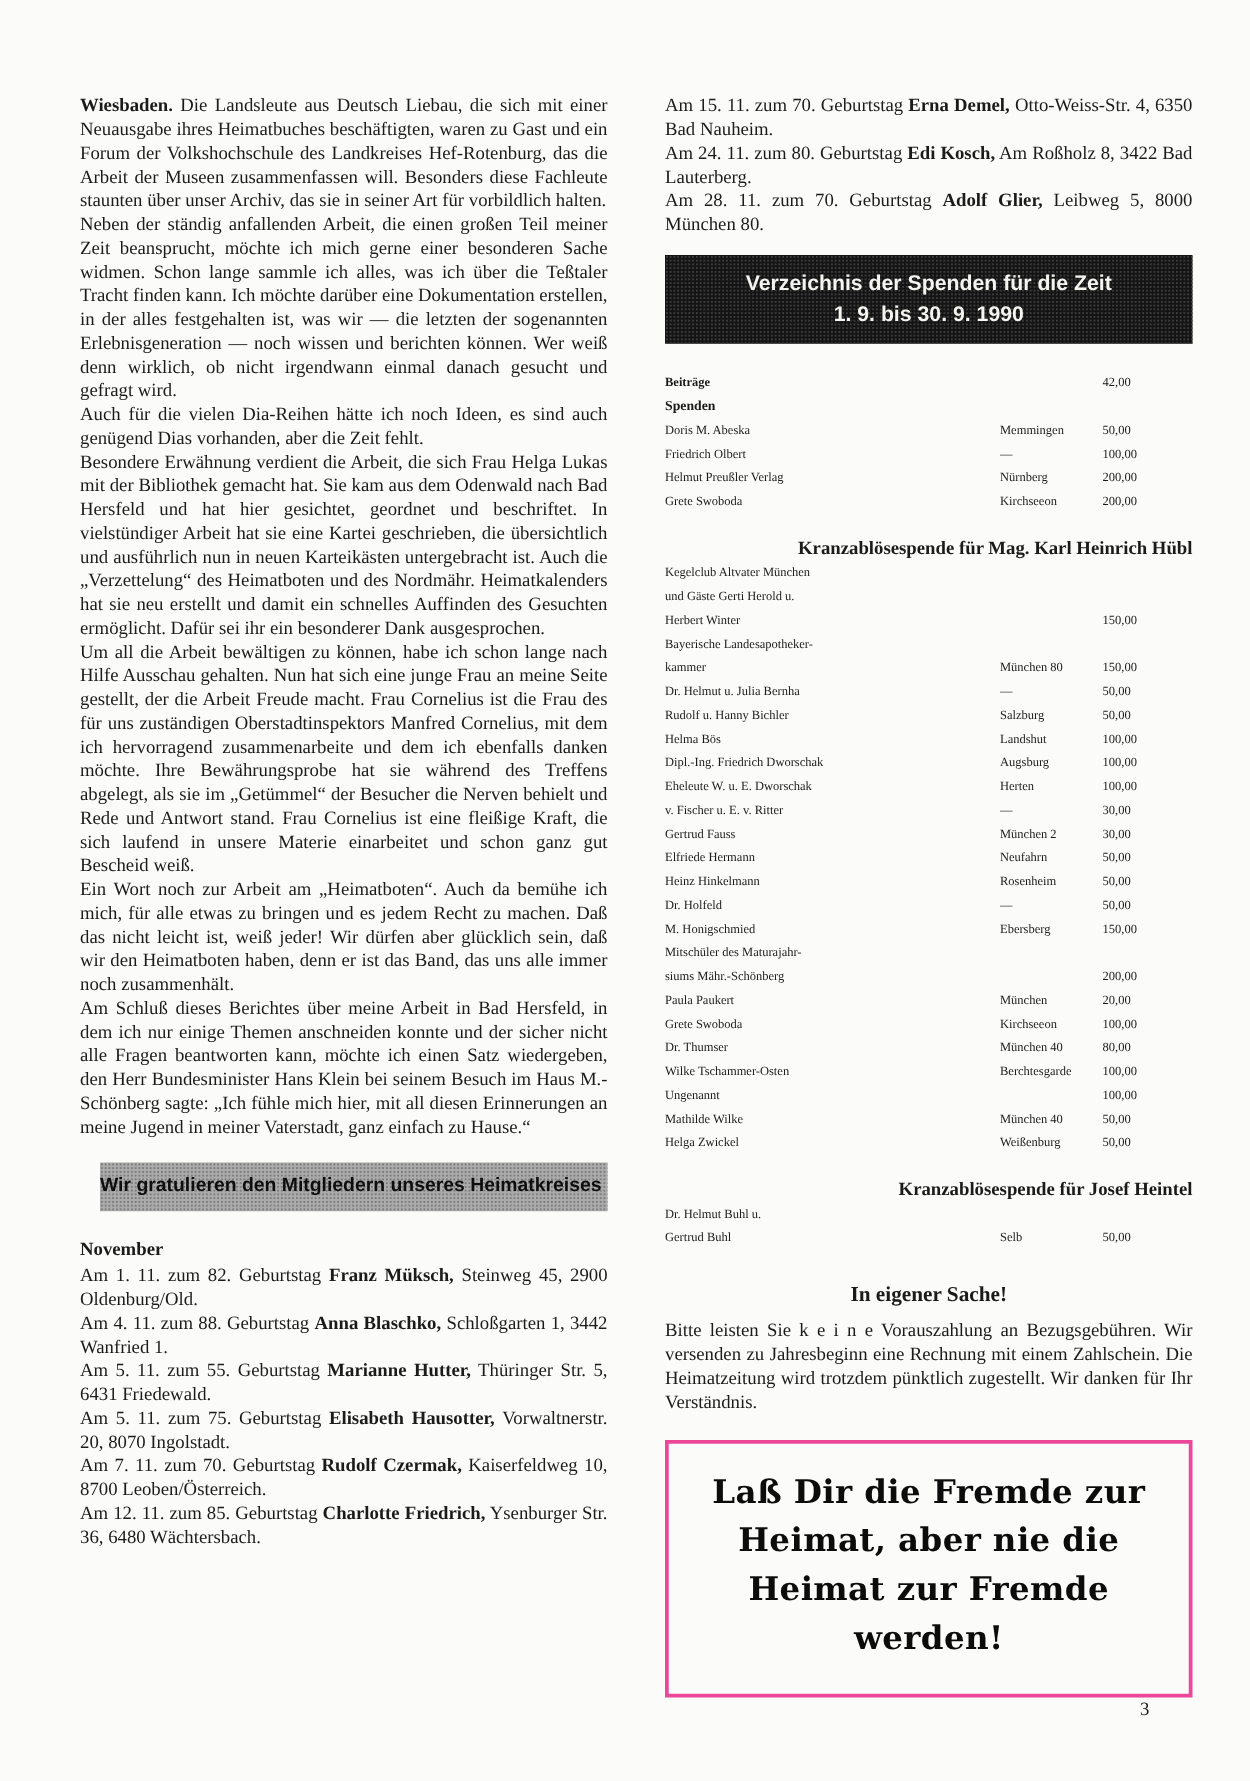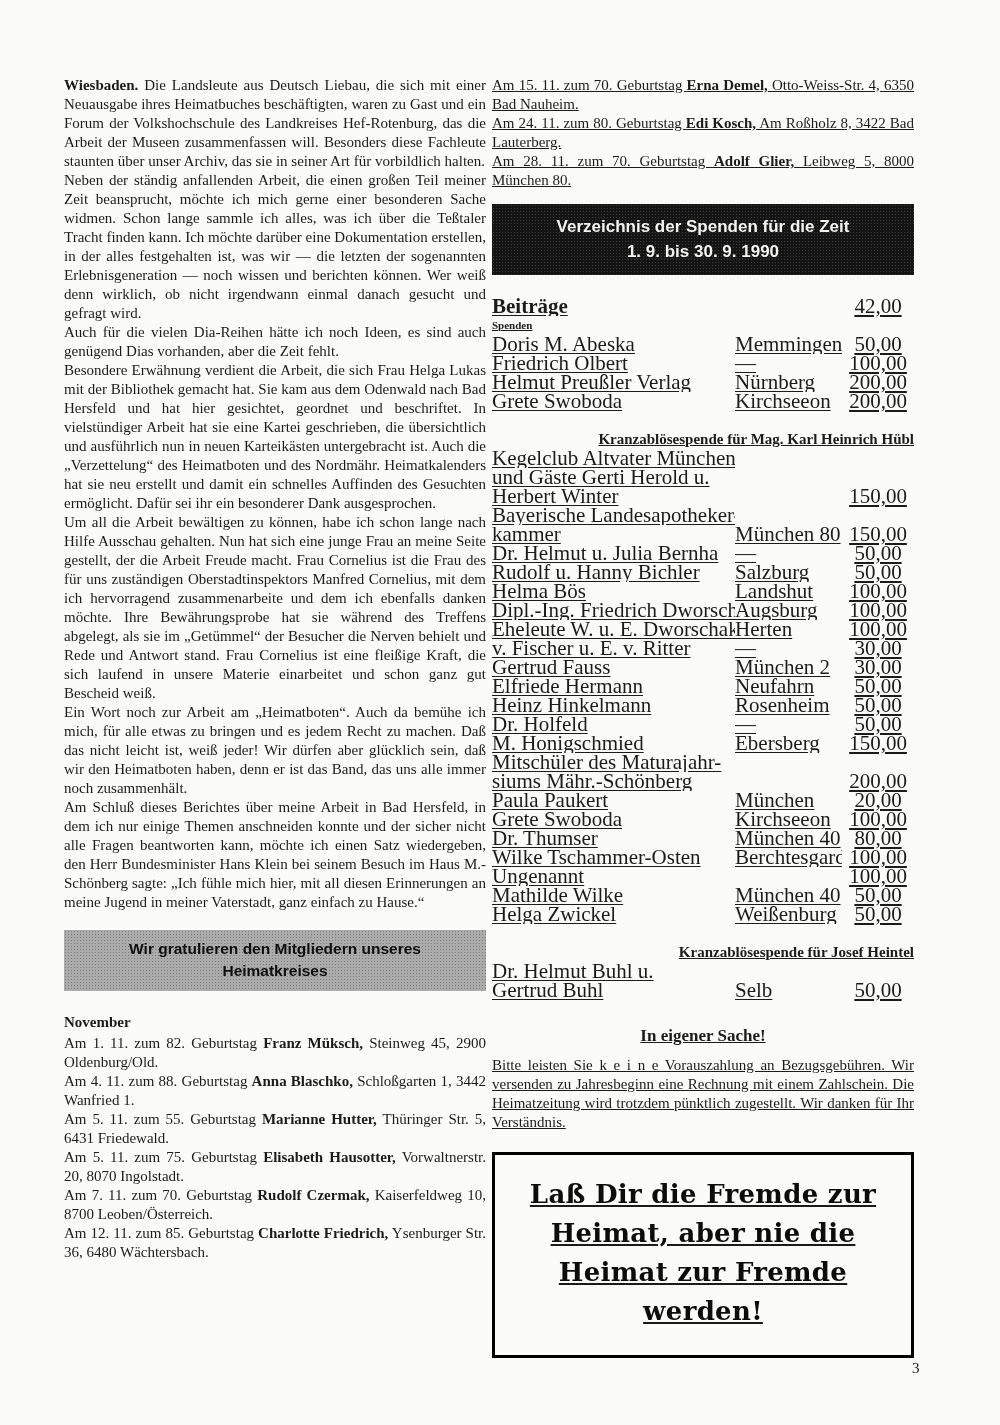--- a/index.html
+++ b/index.html
@@ -6,70 +6,70 @@
   html, body { margin: 0; padding: 0; }
   body {
     width: 1000px; height: 1425px;
     background: #fbfbf9;
     font-family: "Liberation Serif", serif;
     color: #1b1b1b;
   }
   .page { position: relative; width: 1000px; height: 1425px; overflow: hidden; background: #fbfbf9; }
   .col { position: absolute; top: 76px; width: 422px; }
   .col-left { left: 64px; }
-  .col-right { left: 492px; text-decoration: underline; }
+  .col-right { left: 532px; }
 
   .body-text { margin: 0; font-size: 15px; line-height: 19px; text-align: justify; }
   b, .bold { font-weight: bold; }
   .sig { float: right; font-style: italic; font-weight: bold; }
 
   .congrats-box {
     margin-top: 18px;
-    padding: 8px 20px 9px;
-    text-align: center;
+    padding: 8px 0 9px;
     font-family: "Liberation Sans", sans-serif;
     font-weight: bold;
     font-size: 15.5px;
     line-height: 22px;
     color: #0e0e0e;
     background-color: #ababab;
     background-image: radial-gradient(#7c7c7c 0.8px, rgba(0,0,0,0) 0.9px);
     background-size: 3px 3px;
+    margin-left: 16px;
   }
 
   .month { margin: 22px 0 2px; font-weight: bold; font-size: 15px; line-height: 19px; }
 
   .donations-header {
     margin-top: 14px;
     padding: 10px 11px 11px;
     text-align: center;
     color: #f4f4f0;
     background-color: #141414;
     background-image: radial-gradient(#3d3d3d 0.7px, rgba(0,0,0,0) 0.9px);
     background-size: 3px 3px;
     font-family: "Liberation Sans", sans-serif;
     font-weight: bold;
     font-size: 17px;
     line-height: 25px;
   }
 
-  .trow { display: grid; grid-template-columns: 243px 1fr 72px; font-size: 21px; line-height: 19px; }
+  .trow { display: grid; grid-template-columns: 243px 1fr 72px; font-size: 10px; line-height: 19px; gap: 25px; }
   .tname { overflow: hidden; white-space: nowrap; }
   .tplace { overflow: hidden; white-space: nowrap; }
-  .tamount { text-align: center; }
+  .tamount { text-align: left; }
 
   .beitraege-row { margin-top: 22px; }
   .spenden-label { margin: 0; font-size: 11px; line-height: 19px; font-weight: bold; }
   .kranz-title { margin: 19px 0 0; font-weight: bold; font-size: 15px; line-height: 19px; text-align: right; }
 
   .notice-title { margin: 26px 0 10px; text-align: center; font-weight: bold; font-size: 17px; line-height: 20px; }
 
   .motto-box {
     margin-top: 20px;
-    border: 3px solid #000000;
+    border: 3px solid #ec4899;
     padding: 20px 6px 24px;
     text-align: center;
     font-family: "DejaVu Serif", serif;
     font-weight: bold;
     font-size: 26px;
     line-height: 39px;
     letter-spacing: 0.3px;
     color: #0c0c0c;
   }
 

